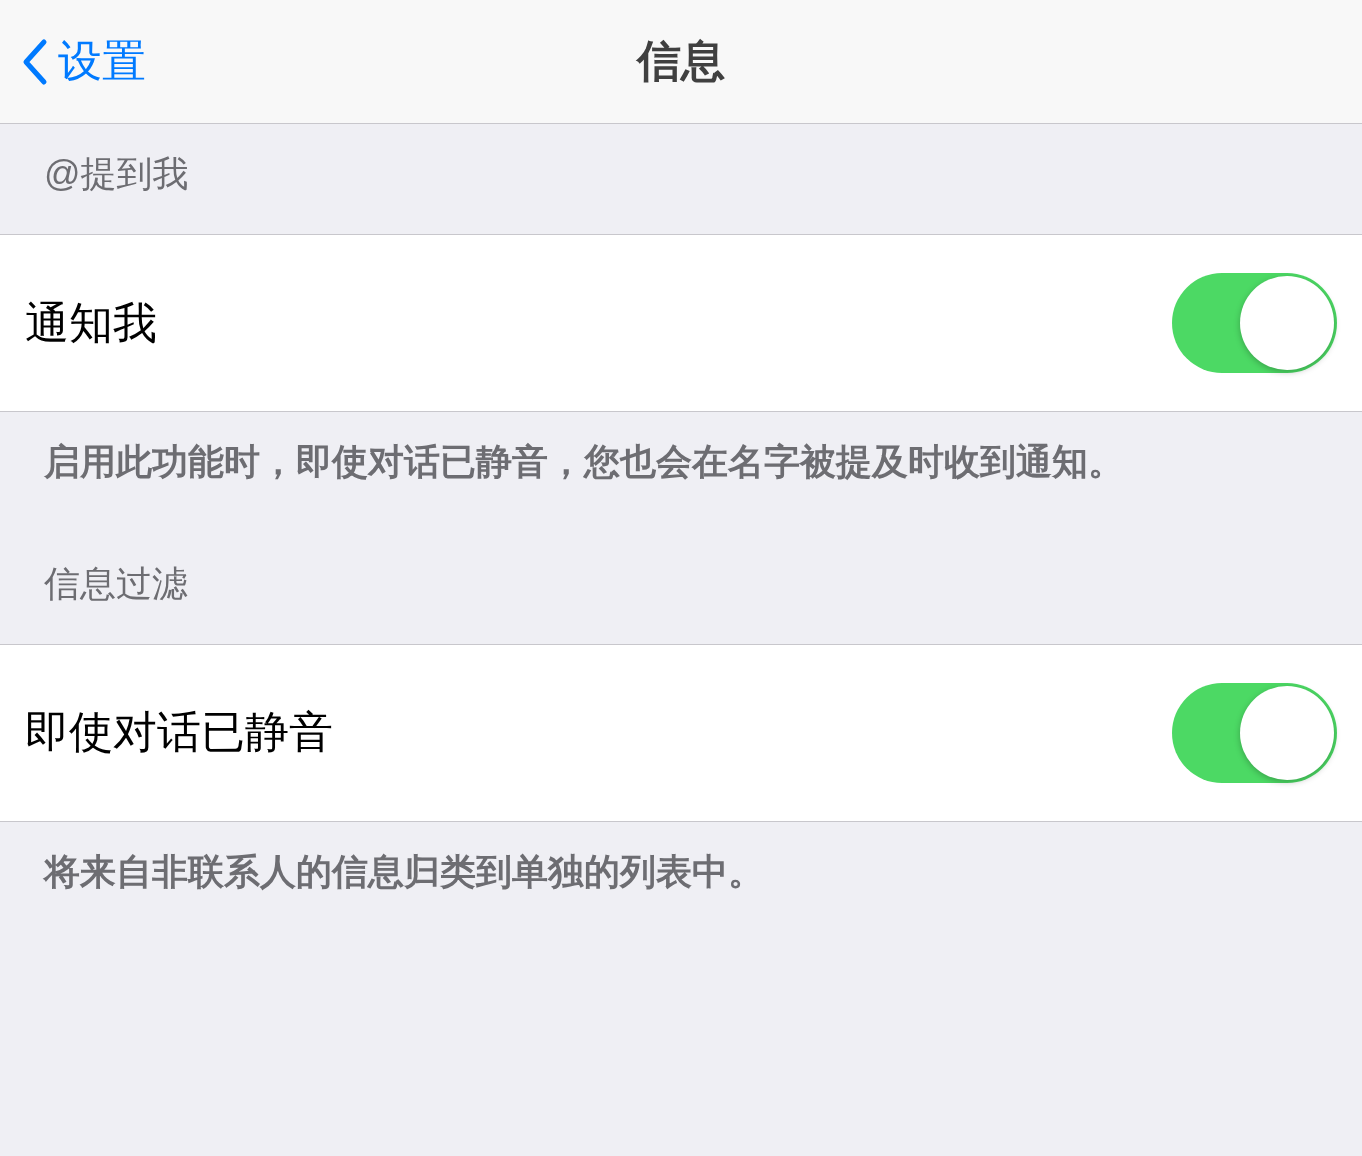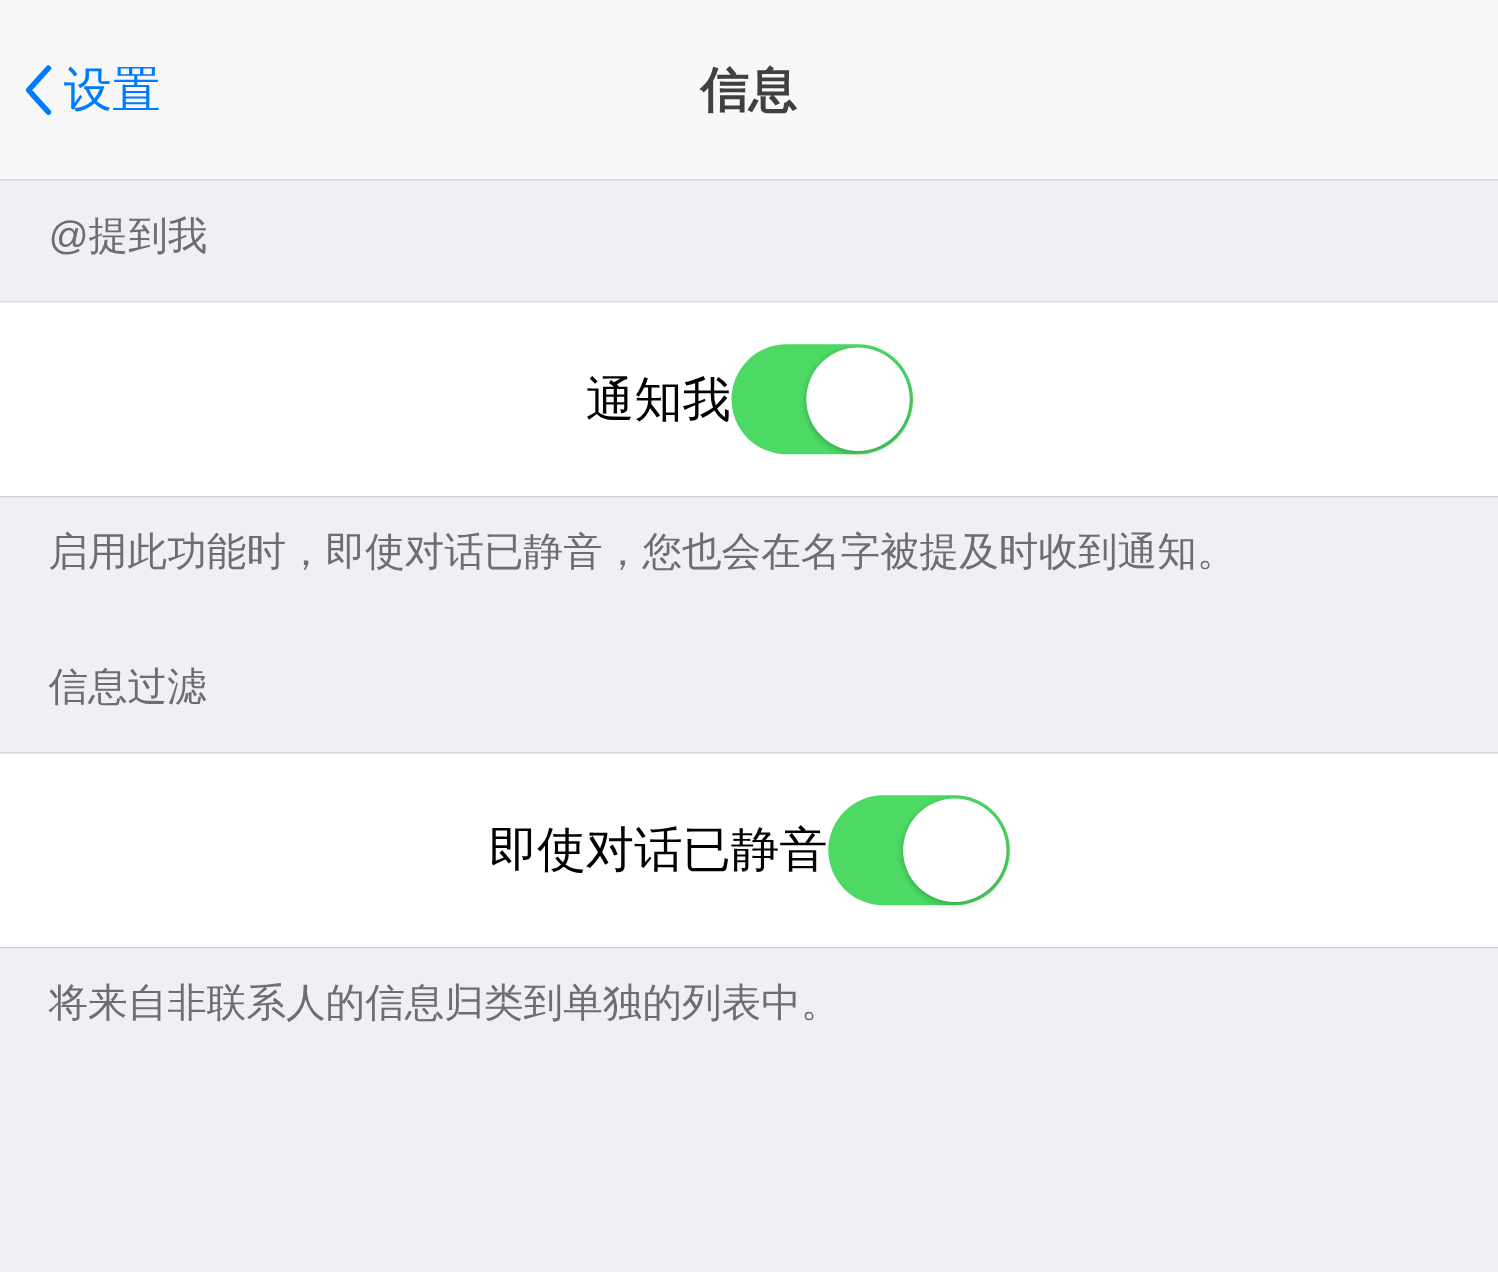--- a/index.html
+++ b/index.html
@@ -4,21 +4,21 @@
   <style>
     * { margin: 0; padding: 0; box-sizing: border-box; }
     body {
       font-family: -apple-system, 'PingFang SC', 'Helvetica Neue', sans-serif;
       background: #efeff4;
       width: 1362px;
       min-height: 1156px;
       color: #000;
     }
     .navbar {
-      height: 164px;
+      height: 124px;
       background: #f8f8f8;
       border-bottom: 1px solid #c8c7cc;
       position: relative;
       display: flex;
       align-items: center;
       justify-content: center;
     }
     .back-button {
       position: absolute;
       left: 20px;
@@ -47,30 +47,30 @@
     .section-header {
       padding: 26px 44px 35px 44px;
       font-size: 36px;
       color: #6d6d72;
       font-weight: 400;
     }
     .section-footer {
       padding: 22px 44px 44px 44px;
       font-size: 36px;
       color: #6d6d72;
-      font-weight: 400;
+      font-weight: 700;
       line-height: 1.55;
     }
     .cell {
       background: #fff;
-      padding: 38px 56px;
+      padding: 38px 25px;
       font-size: 44px;
       display: flex;
       align-items: center;
-      justify-content: center;
+      justify-content: space-between;
     }
     .cell + .cell {
       border-top: 1px solid #e5e5ea;
       margin-left: 44px;
       padding-left: 0;
     }
     .group {
       border-top: 1px solid #c8c7cc;
       border-bottom: 1px solid #c8c7cc;
       background: #fff;

